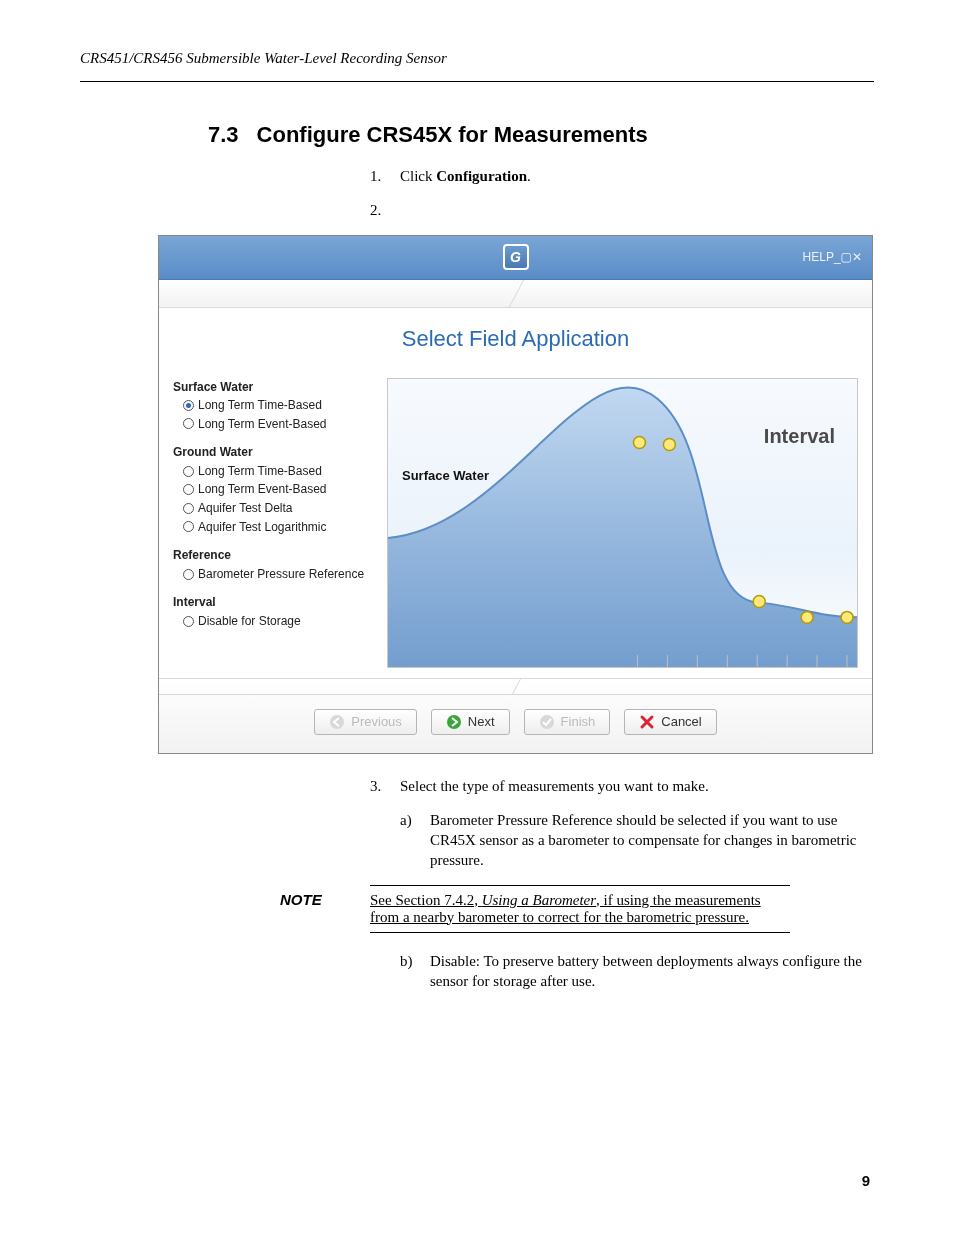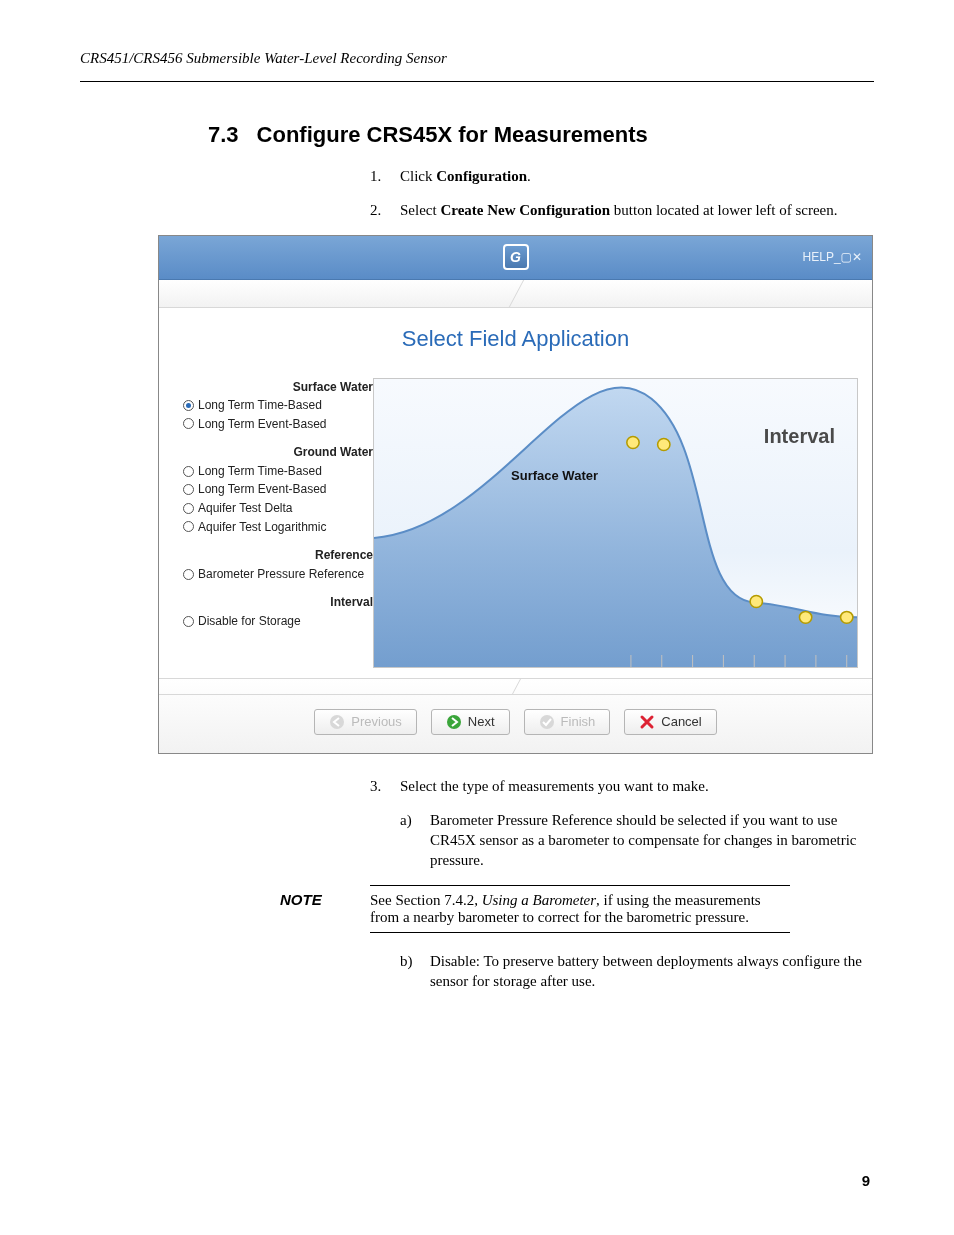--- a/index.html
+++ b/index.html
@@ -56,20 +56,21 @@
     flex: none;
     padding-top: 6px;
     font-style: italic;
   }
   .note-body {
     border-top: 1px solid #000;
     border-bottom: 1px solid #000;
     padding: 6px 0;
     flex: 1;
     max-width: 420px;
+    text-decoration: underline;
   }
   .pagenum {
     position: absolute;
     right: 84px;
     bottom: 46px;
     font-family: Arial, Helvetica, sans-serif;
     font-weight: bold;
     font-size: 15px;
   }
 
@@ -126,22 +127,22 @@
   .app-heading {
     text-align: center;
     color: #2a6bb8;
     font-weight: normal;
     font-size: 22px;
     padding: 18px 0 26px;
   }
   .app-body {
     display: flex;
     padding: 0 14px 10px 14px;
+    gap: 14px;
     min-height: 300px;
-    text-align: right;
   }
   .app-side { width: 200px; flex: none; font-size: 12px; color:#222; line-height: 1.55; }
   .app-side .grp-head { font-weight: bold; margin-top: 10px; }
   .app-side .grp-head:first-child { margin-top: 0; }
   .radio-row { display: flex; align-items: center; gap: 4px; padding-left: 10px; white-space: nowrap; }
   .radio-circle {
     width: 11px; height: 11px; flex:none;
     border: 1px solid #555; border-radius: 50%;
     position: relative; background: #fff;
   }
@@ -220,21 +221,20 @@
     <span class="num">7.3</span><span>Configure CRS45X for Measurements</span>
   </h2>
 
   <div class="body-col">
     <div class="ol-num">
       <span class="marker">1.</span>
       <span><span>Click </span><b>Configuration</b><span>.</span></span>
     </div>
     <div class="ol-num">
       <span class="marker">2.</span>
-      <span><span>Select </span><b>Create New Configuration</b><span> button located at lower left of screen.</span></span>
     </div>
   </div>
 
   <div class="app-window">
     <div class="app-titlebar">
       <div class="app-logo">G</div>
       <div class="title-right">
         <span>HELP</span>
         <span class="win-btn">_</span>
         <span class="win-btn">▢</span>

